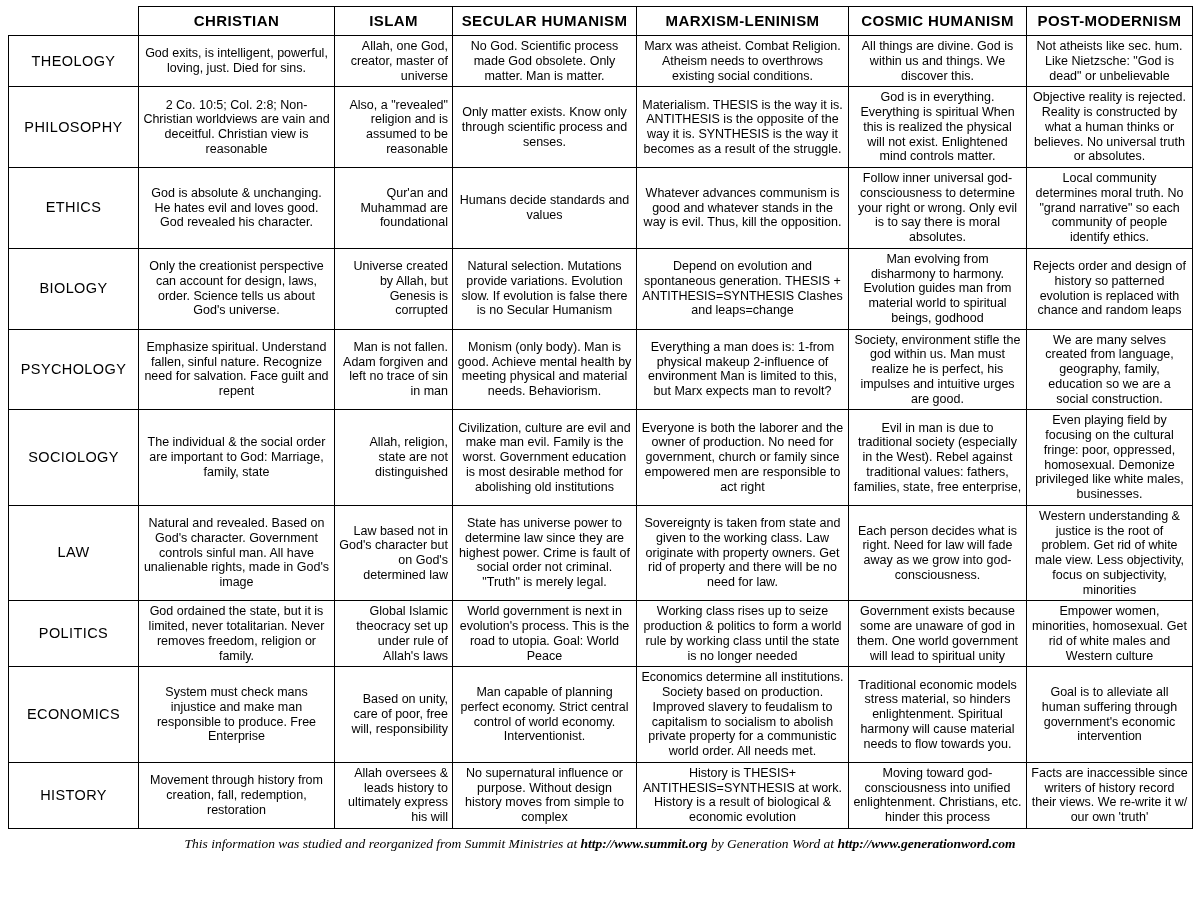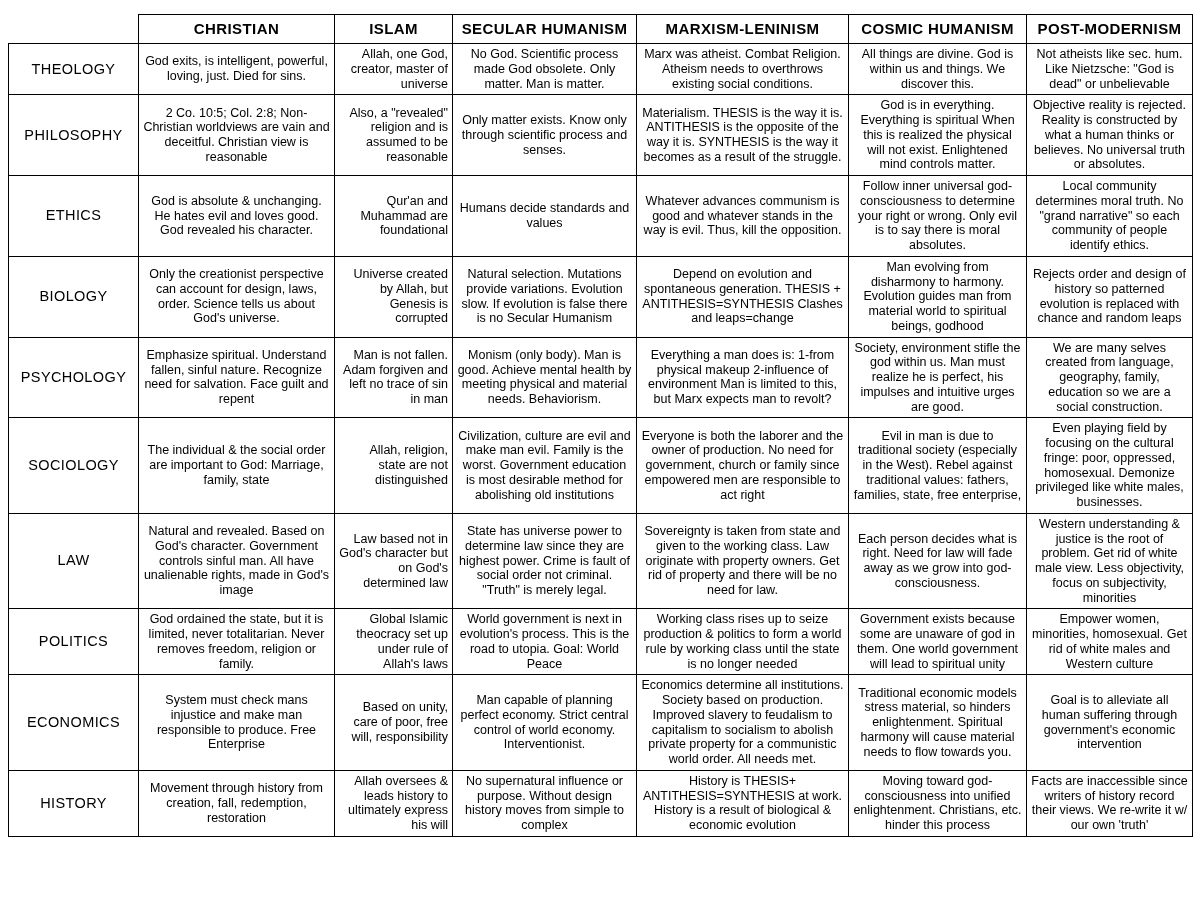--- a/index.html
+++ b/index.html
@@ -18,21 +18,21 @@
     width: 1200px;
     height: 921px;
     box-sizing: border-box;
     padding: 6px 8px 0 8px;
     position: relative;
   }
   table.worldview-table {
     border-collapse: collapse;
     table-layout: fixed;
     width: 1184px;
-    margin: 8px auto;
+    margin: 0 auto;
   }
   table.worldview-table td,
   table.worldview-table th {
     border: 1px solid #000000;
     vertical-align: middle;
     text-align: center;
     padding: 3px 4px;
     line-height: 1.18;
   }
   
@@ -204,14 +204,17 @@
         <td class="cell narrow">Allah oversees &amp; leads history to ultimately express his will</td>
         <td class="cell">No supernatural influence or purpose. Without design history moves from simple to complex</td>
         <td class="cell">History is THESIS+ ANTITHESIS=SYNTHESIS at work. History is a result of biological &amp; economic evolution</td>
         <td class="cell">Moving toward god-consciousness into unified enlightenment. Christians, etc. hinder this process</td>
         <td class="cell">Facts are inaccessible since writers of history record their views. We re-write it w/ our own 'truth'</td>
       </tr>
 
     </tbody>
   </table>
 
+  <div class="footer-note">
+    <span>This information was studied and reorganized from Summit Ministries at </span><b>http://www.summit.org</b><span> by Generation Word at </span><b>http://www.generationword.com</b>
+  </div>
 
 </div>
 
 </body></html>

